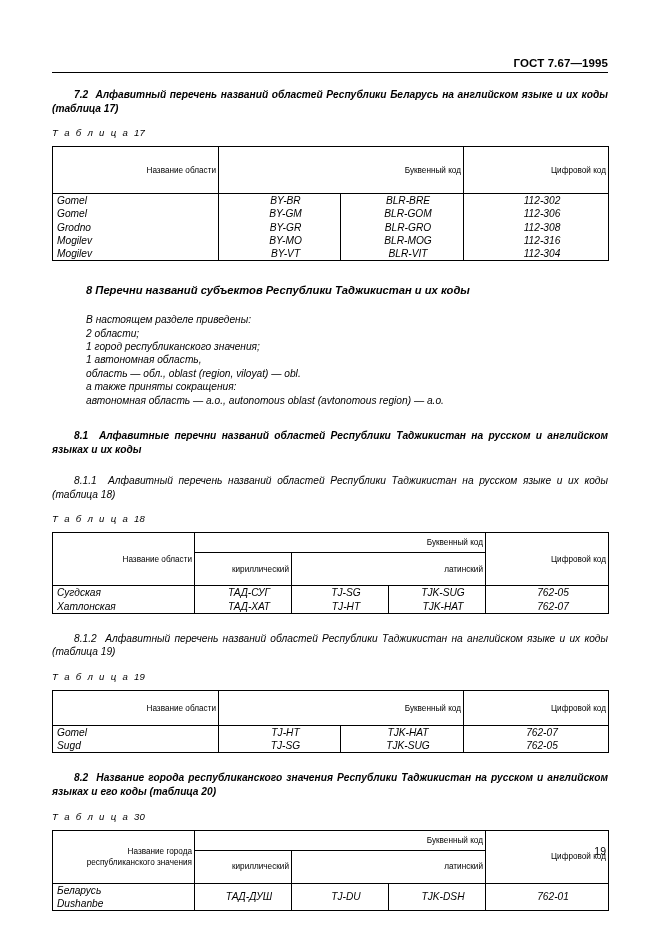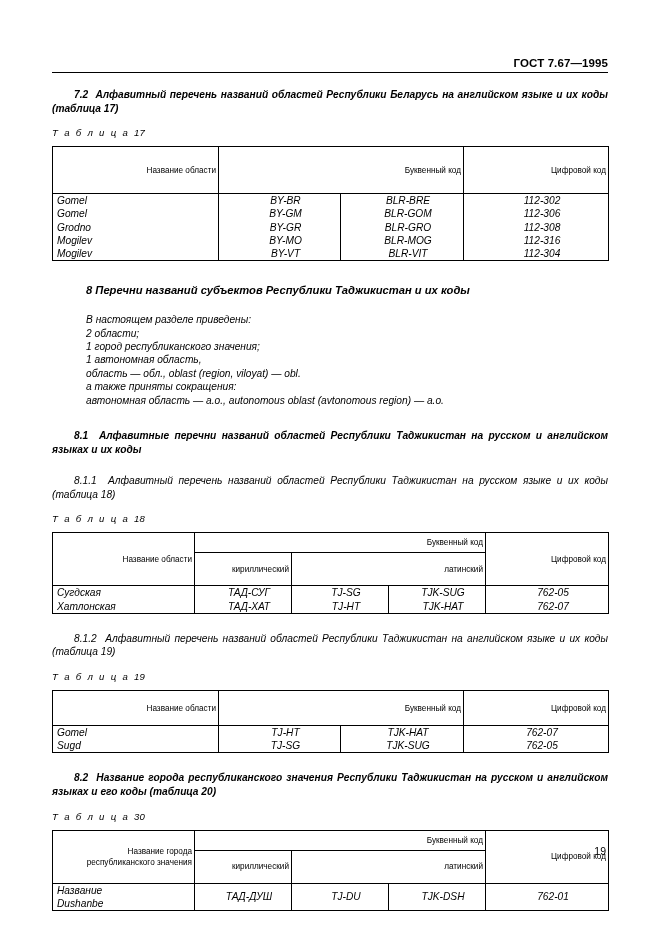--- a/index.html
+++ b/index.html
@@ -336,21 +336,21 @@
           </td>
           <td colspan="3" class="brdr-left brdr-right">Буквенный код</td>
           <td rowspan="2" class="brdr-bot">Цифровой код</td>
         </tr>
         <tr class="thead">
           <td class="brdr-bot brdr-left" style="height:24px">кириллический</td>
           <td colspan="2" class="brdr-bot brdr-right">латинский</td>
         </tr>
         <tr class="rowpad-top rowpad-bot">
           <td class="cell">
-            <div>Название</div>
+            <div>Беларусь</div>
             <div>Dushanbe</div>
           </td>
           <td class="cell c brdr-left">ТАД-ДУШ</td>
           <td class="cell c brdr-left">TJ-DU</td>
           <td class="cell c brdr-right">TJK-DSH</td>
           <td class="cell c">762-01</td>
         </tr>
       </tbody>
     </table>
 

